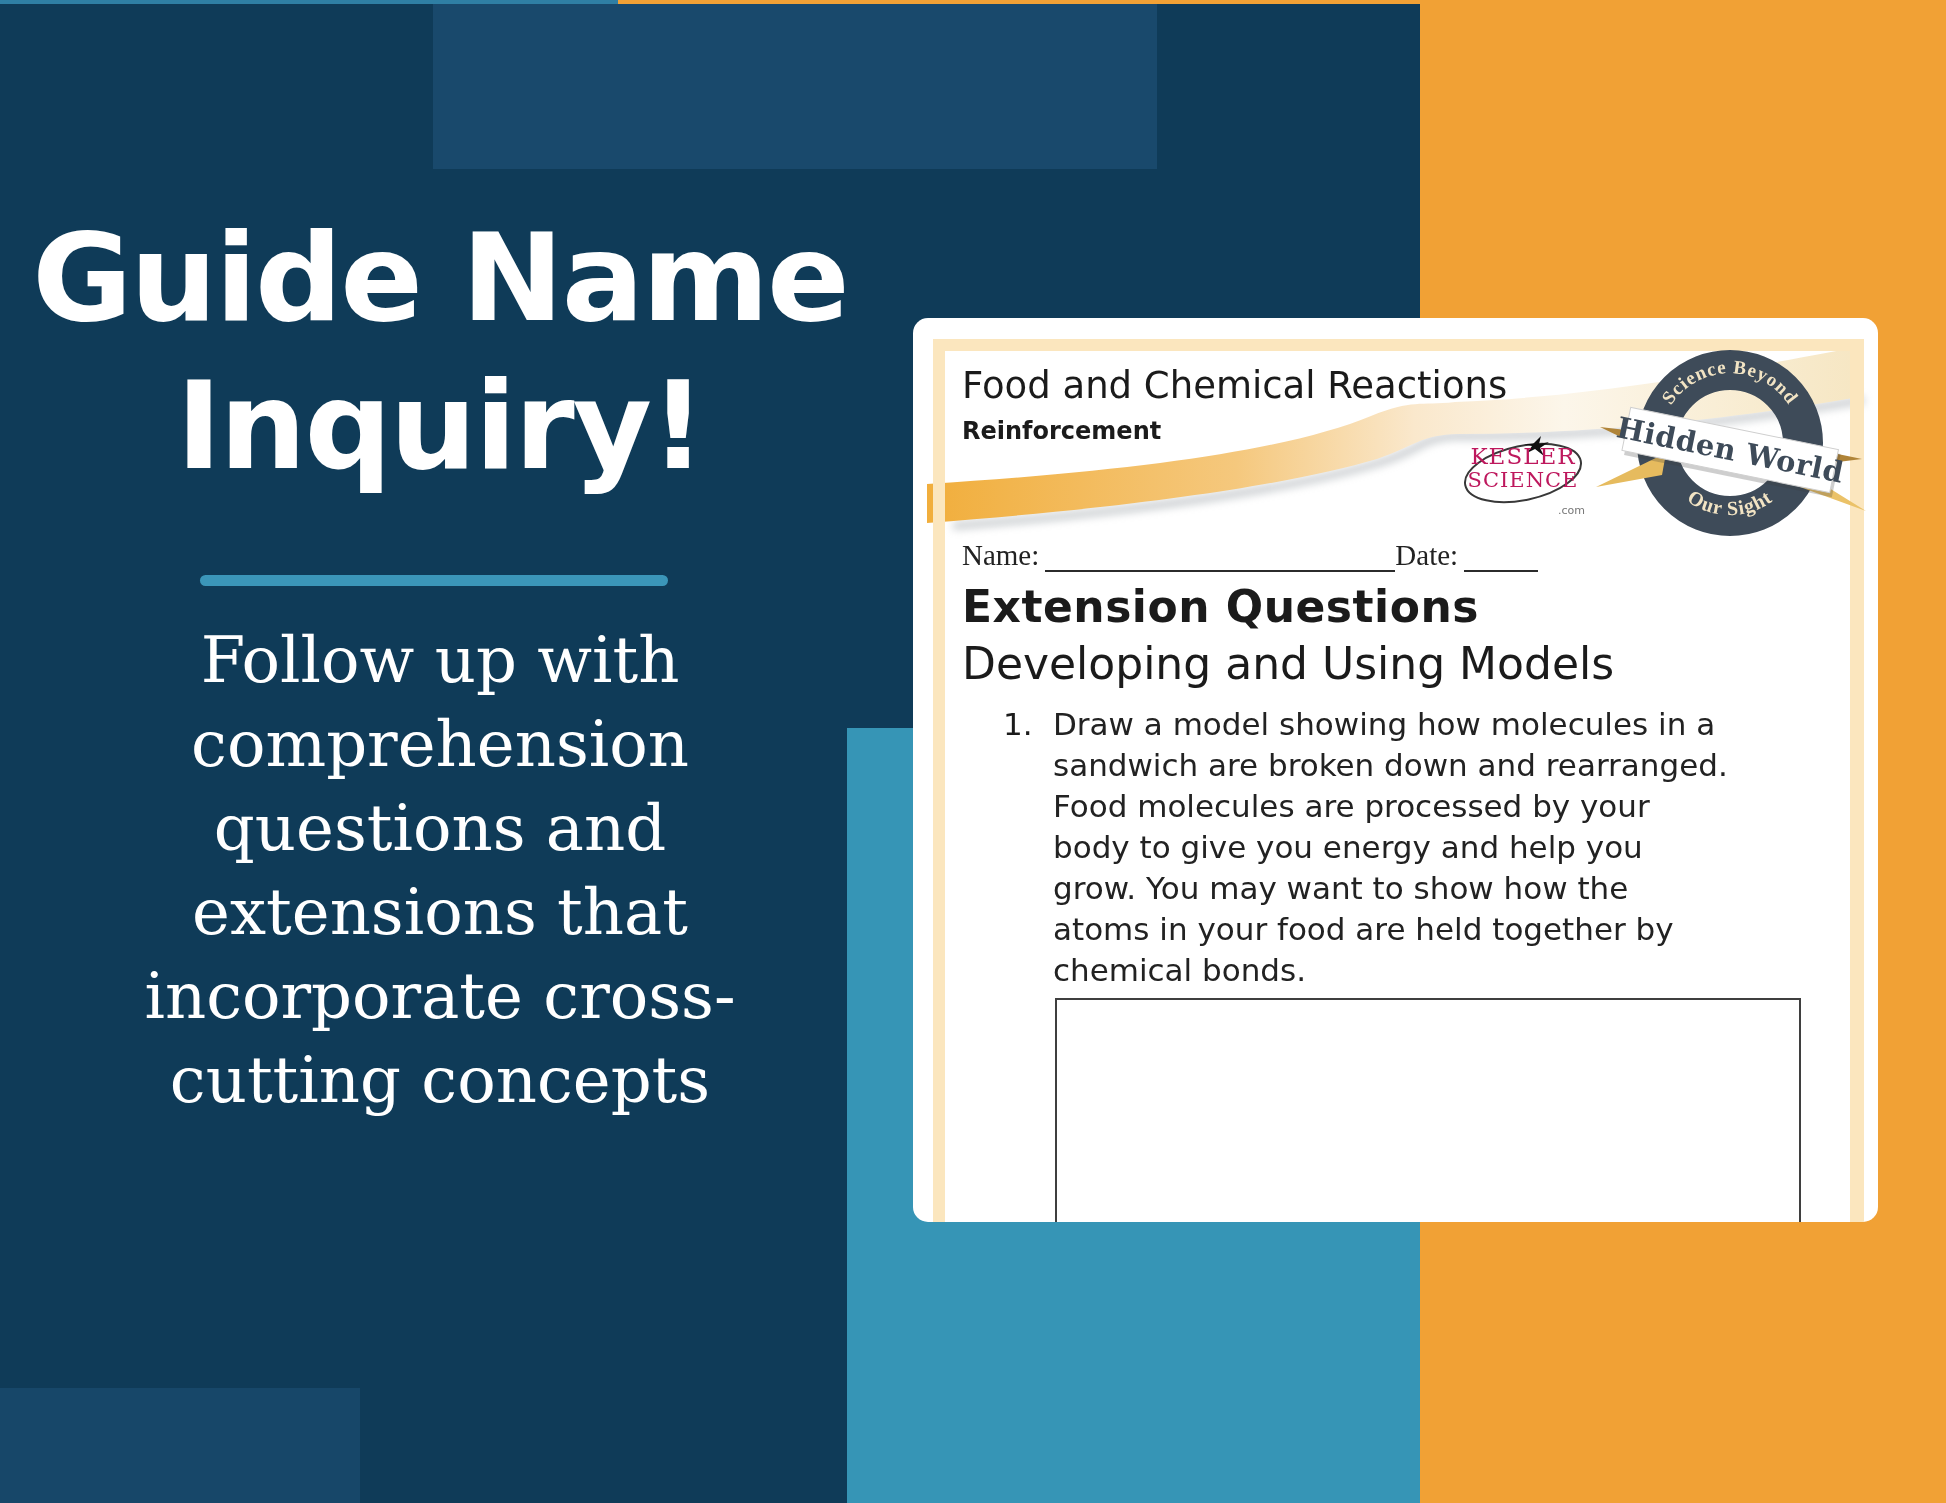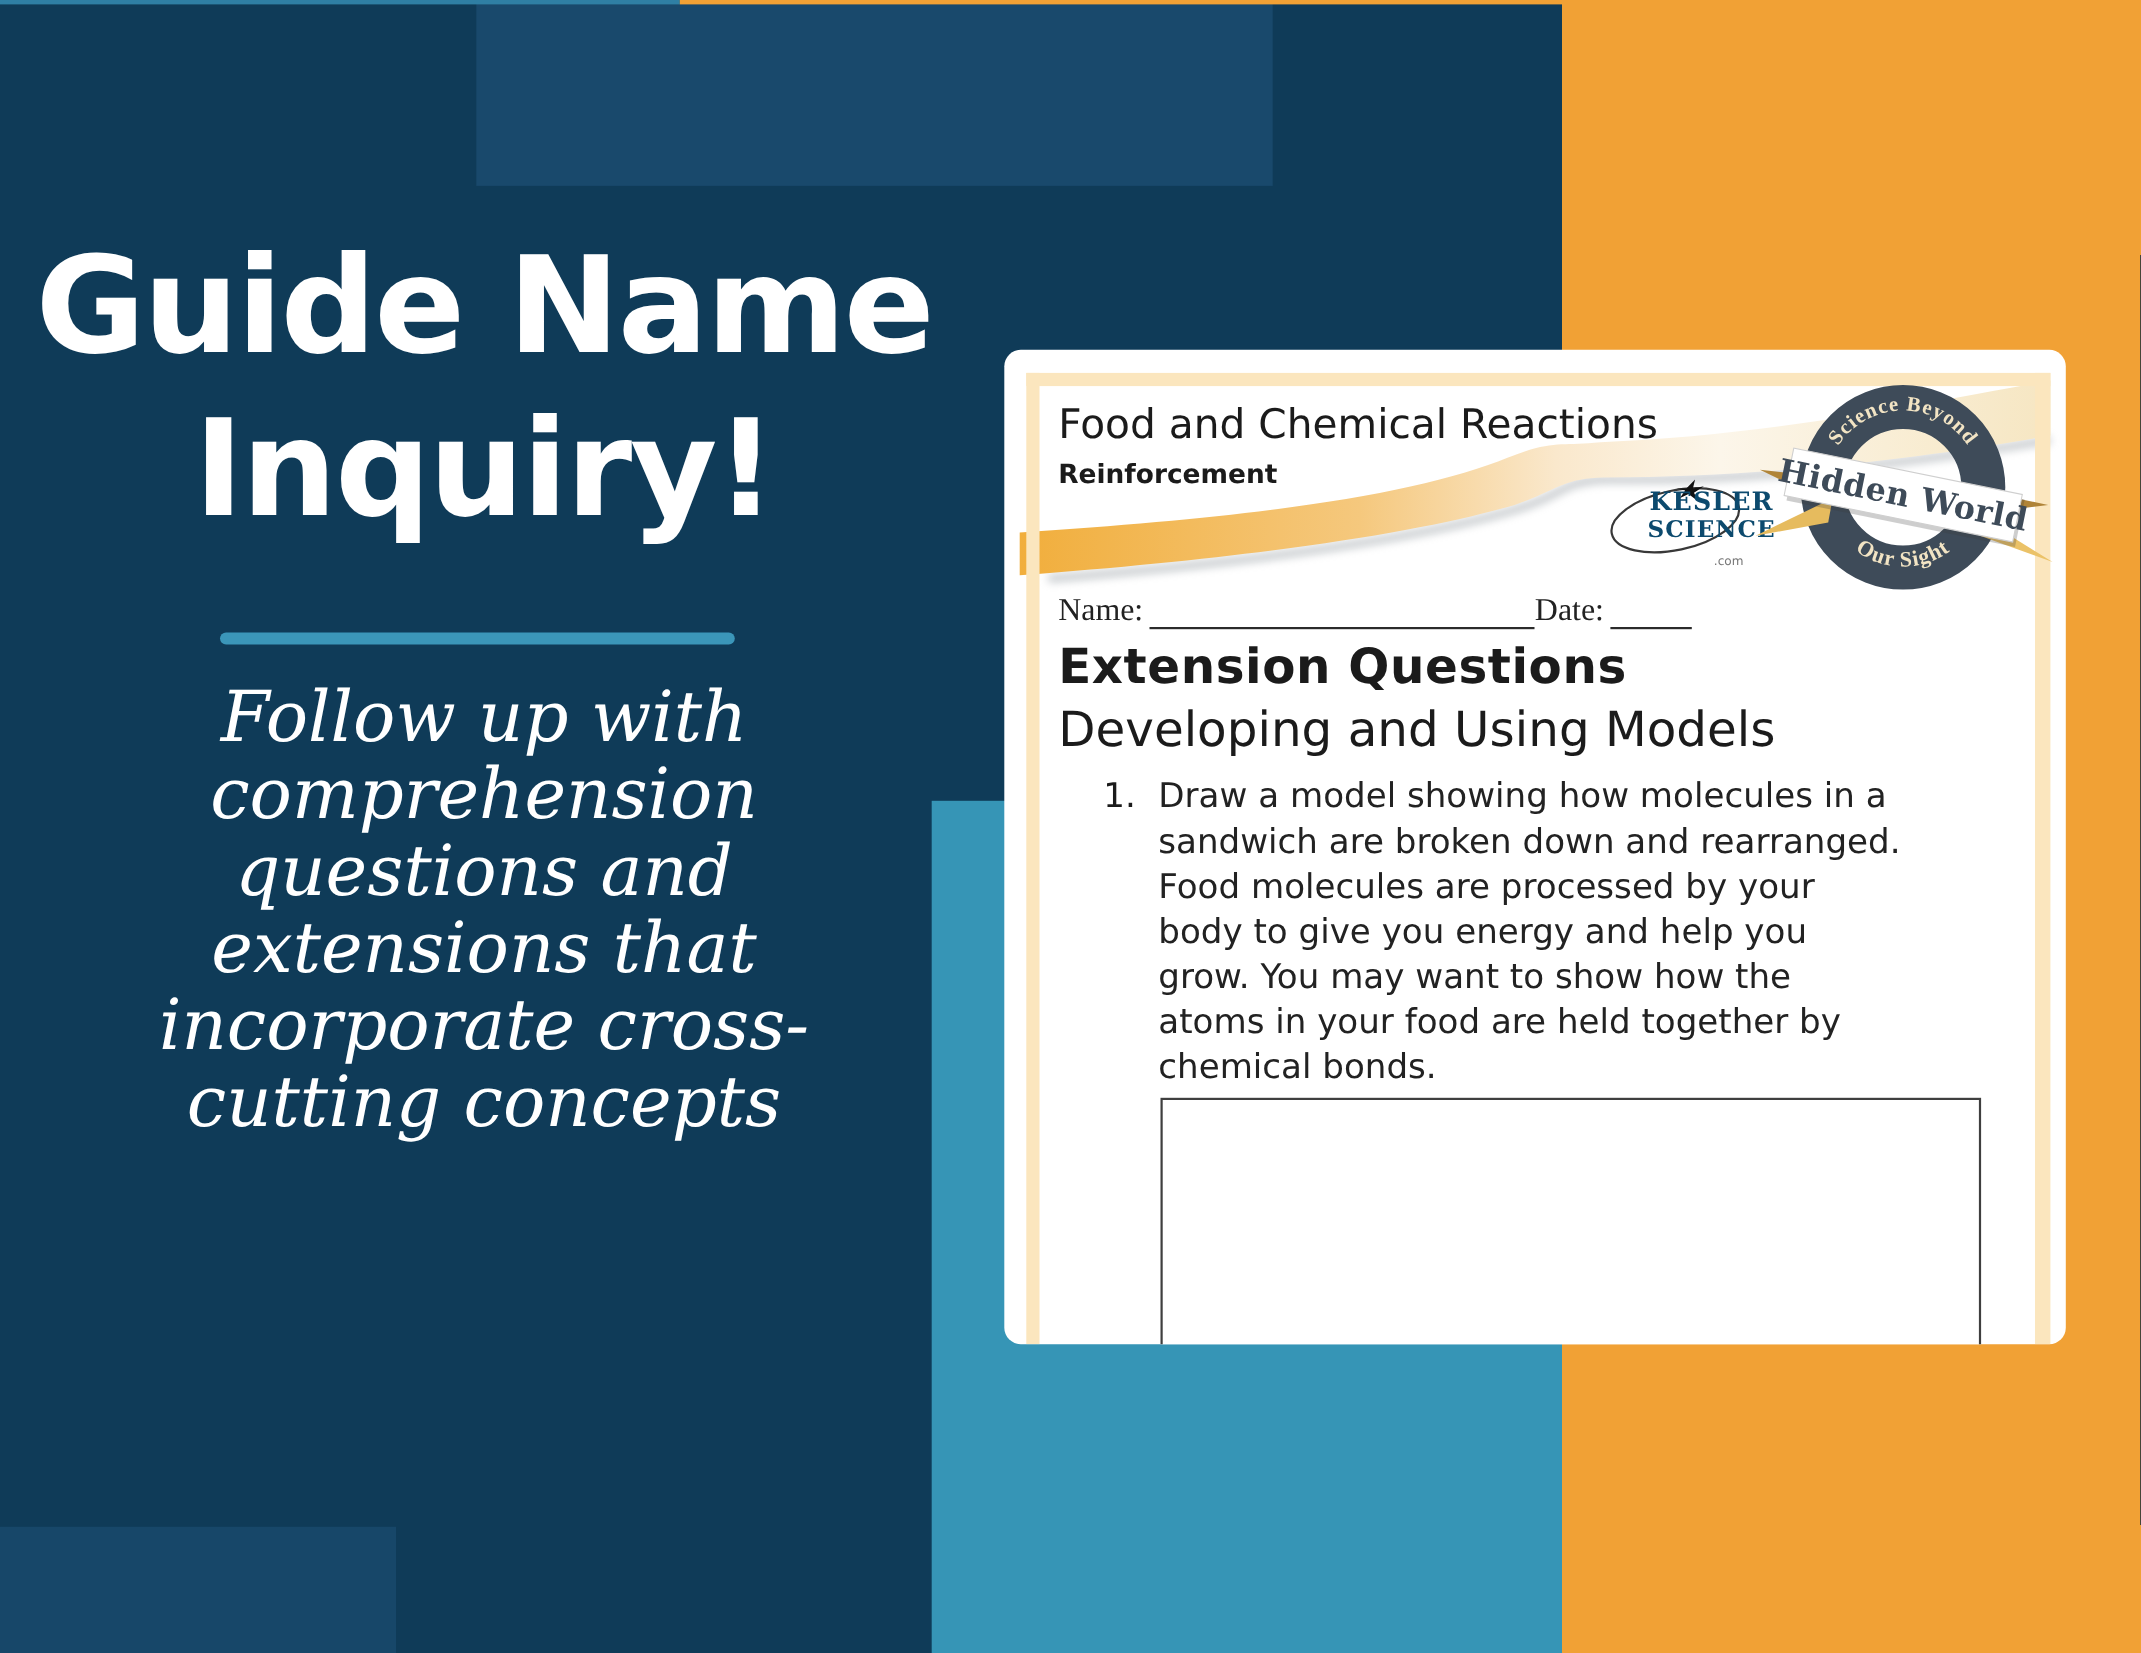--- a/index.html
+++ b/index.html
@@ -19,22 +19,22 @@
 
   
   .headline{
     left:0;top:204px;width:880px;text-align:center;color:#FFFFFF;
     font-weight:bold;font-size:122px;line-height:148px;letter-spacing:-2px;
     font-family:"DejaVu Sans",sans-serif;z-index:4;
   }
   .divider{left:200px;top:575px;width:468px;height:11px;border-radius:6px;background:#3B96B9;z-index:4;}
   .body-copy{
     left:0;top:618px;width:880px;text-align:center;color:#FFFFFF;
-    font-size:64px;line-height:70px;font-family:"DejaVu Serif",serif;
-    white-space:pre-line;z-index:4;font-style:italic;
+    font-size:64px;line-height:84px;font-family:"DejaVu Serif",serif;
+    white-space:pre-line;z-index:4;
   }
 
   
   .worksheet{
     left:913px;top:318px;width:965px;height:904px;background:#FFFFFF;
     overflow:hidden;z-index:5;color:#1b1b1b;
   }
   .ws-ribbon{left:0;top:0;width:965px;height:904px;z-index:1;}
   .cream-frame{
     left:20px;top:21px;right:14px;bottom:0;
@@ -52,21 +52,21 @@
   .ws-heading{left:49px;top:263px;font-size:44px;font-weight:bold;letter-spacing:0.5px;z-index:6;}
   .ws-subheading{left:49px;top:320px;font-size:44px;z-index:6;}
   .q-number{left:90px;top:386px;font-size:31px;line-height:41px;z-index:6;}
   .q-lines{left:140px;top:386px;width:740px;font-size:31px;line-height:41px;
     white-space:pre-line;z-index:6;color:#222;}
   .answer-box{left:142px;top:680px;width:742px;height:260px;border:2px solid #3f3f3f;background:#fff;z-index:6;}
 
   
   .ks-logo{left:548px;top:117px;width:124px;height:82px;z-index:7;text-align:center;}
   .ks-line{position:absolute;left:0;width:124px;text-align:center;
-    font-family:"DejaVu Serif",serif;font-weight:700;color:#0c4a6e;letter-spacing:1px;margin-left:33px;}
+    font-family:"DejaVu Serif",serif;font-weight:400;color:#be185d;letter-spacing:1px;}
   .ks-top{top:8px;font-size:23px;}
   .ks-bottom{top:33px;font-size:21px;}
   .ks-com{position:absolute;right:0;bottom:0;font-size:11px;color:#777;font-family:"DejaVu Sans",sans-serif;}
 
   
   .badge{left:677px;top:23px;width:280px;height:220px;z-index:8;}
 
   .ws-text{font-family:"DejaVu Sans",sans-serif;border-radius:15px;}
 </style>
 </head>

